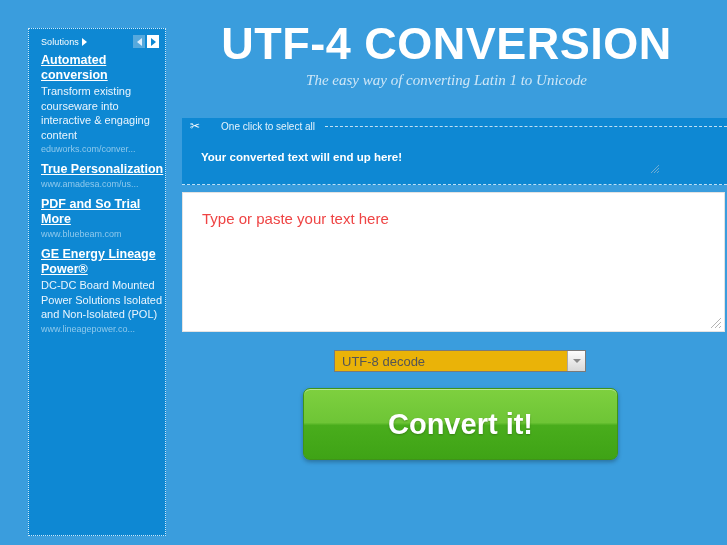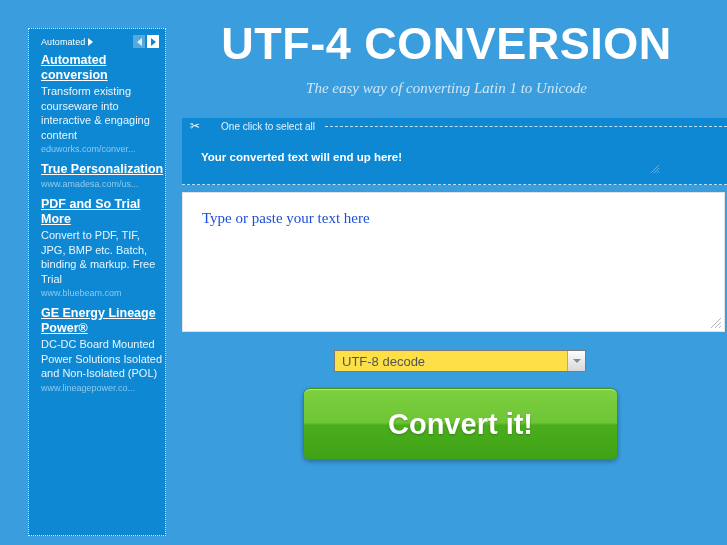--- a/index.html
+++ b/index.html
@@ -113,21 +113,21 @@
     margin-top: 18px;
     line-height: 52px;
     white-space: nowrap;
   }
   #tagline {
     color: #cfe7f7;
     font-family: "Liberation Serif", serif;
     font-style: italic;
     font-size: 15px;
     text-align: center;
-    margin-top: 10px;
+    margin-top: 2px;
   }
 
   
   #output-zone {
     position: absolute;
     left: 182px;
     top: 118px;
     width: 545px;
     background: #0e88d3;
   }
@@ -177,41 +177,40 @@
     left: 182px;
     top: 192px;
     width: 543px;
     height: 140px;
     background: #ffffff;
     border: 1px solid #e3e3e3;
     box-sizing: border-box;
     overflow: hidden;
   }
   #input-placeholder {
-    color: #1d4ed8;
+    color: #ef4444;
     font-size: 15px;
     padding: 17px 0 0 19px;
-    font-family: Liberation Serif, serif;
   }
   #input-grip {
     position: absolute;
     right: 2px;
     bottom: 2px;
     width: 12px;
     height: 12px;
   }
 
   
   #mode-select-wrap {
     position: absolute;
     left: 334px;
     top: 350px;
     width: 252px;
     height: 22px;
-    background: #fde047;
+    background: #eab308;
     border: 1px solid #7a7a7a;
     box-sizing: border-box;
     display: flex;
     align-items: center;
   }
   #mode-select-value {
     color: #555555;
     font-size: 13px;
     padding-left: 7px;
     flex: 1;
@@ -255,21 +254,21 @@
     font-weight: bold;
     text-shadow: 0 1px 2px rgba(0,0,0,0.25);
   }
 </style>
 </head>
 <body>
 
 <div id="ad-panel">
 
   <div class="ad-head">
-    <span class="adchoices-label">Automated</span>
+    <span class="adchoices-label">Solutions</span>
     <span class="adchoices-tri"></span>
     <div class="nav-arrows">
       <div class="nav-btn">
         <span class="chev left"></span>
       </div>
       <div class="nav-btn active">
         <span class="chev right"></span>
       </div>
     </div>
   </div>
@@ -279,21 +278,20 @@
       <span class="ad-title">Automated conversion</span>
       <div class="ad-desc">Transform existing courseware into interactive &amp; engaging content</div>
       <span class="ad-url">eduworks.com/conver...</span>
     </div>
     <div class="ad-item">
       <span class="ad-title">True Personalization</span>
       <span class="ad-url">www.amadesa.com/us...</span>
     </div>
     <div class="ad-item">
       <span class="ad-title">PDF and So Trial More</span>
-      <div class="ad-desc">Convert to PDF, TIF, JPG, BMP etc. Batch, binding &amp; markup. Free Trial</div>
       <span class="ad-url">www.bluebeam.com</span>
     </div>
     <div class="ad-item">
       <span class="ad-title">GE Energy Lineage Power®</span>
       <div class="ad-desc">DC-DC Board Mounted Power Solutions Isolated and Non-Isolated (POL)</div>
       <span class="ad-url">www.lineagepower.co...</span>
     </div>
   </div>
 </div>
 

